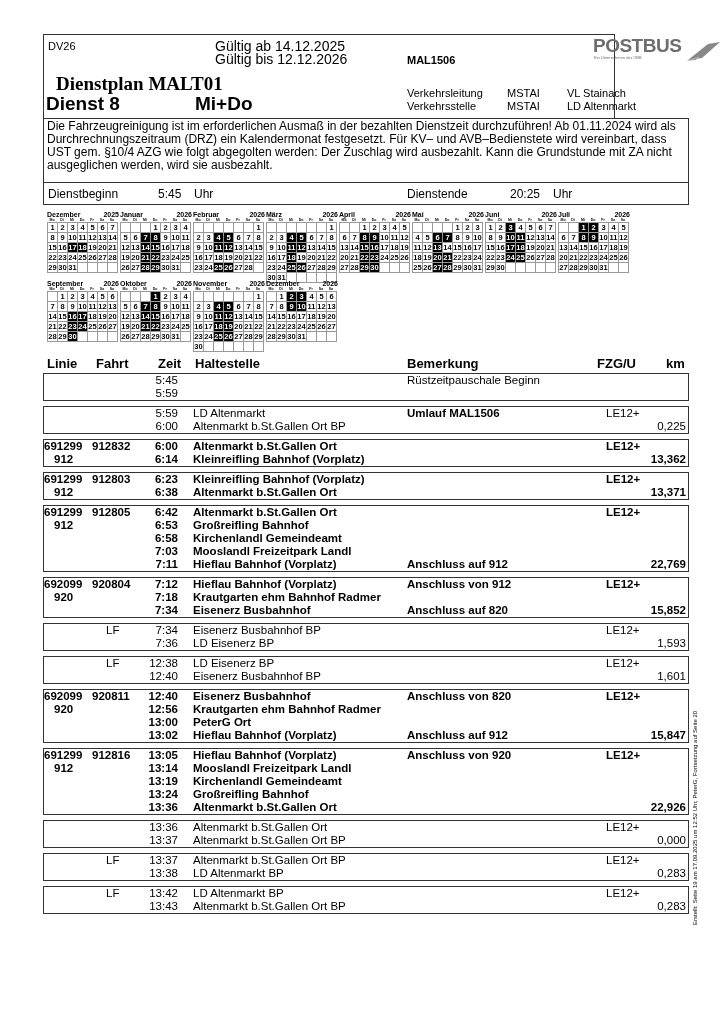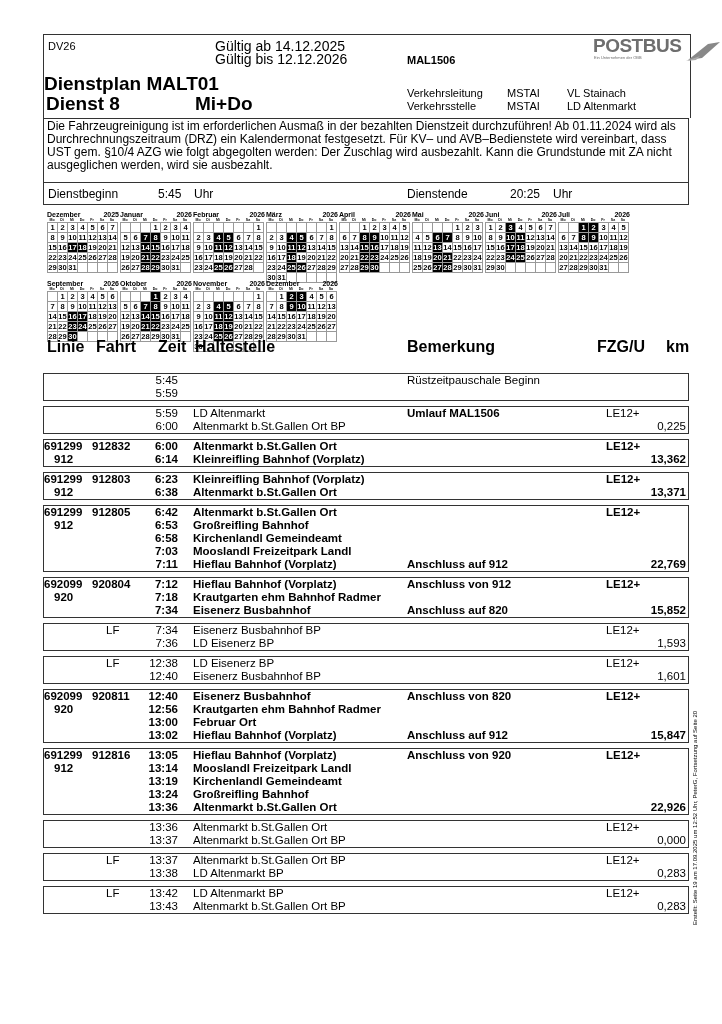--- a/index.html
+++ b/index.html
@@ -1,24 +1,24 @@
 <!DOCTYPE html>
 <html><head>
 <meta charset="utf-8">
 <style>
   * { box-sizing: border-box; margin: 0; padding: 0; }
   html, body { width: 722px; height: 1024px; background: #fff; overflow: hidden; }
   body { font-family: "Liberation Sans", sans-serif; color: #000; position: relative; }
 
-  .header-box { position: absolute; left: 43px; top: 34px; width: 648px; height: 84px; border: 1px solid #333; border-bottom: none; }
+  .header-box { position: absolute; left: 43px; top: 34px; width: 572px; height: 84px; border: 1px solid #333; border-bottom: none; }
   .hb { position: absolute; white-space: nowrap; }
   .dv { left: 4px; top: 5px; font-size: 11px; }
   .gueltig { left: 164px; top: 5px; font-size: 14px; line-height: 13px; margin-left: 7px; }
   .circuit { left: 363px; top: 19px; font-size: 11px; font-weight: bold; }
-  .title1 { left: 0; top: 38px; font-size: 19px; font-weight: bold; }
+  .title1 { left: 12px; top: 38px; font-size: 19px; font-weight: bold; font-family: Liberation Serif, serif; }
   .title2 { left: 2px; top: 58px; font-size: 19px; font-weight: bold; }
   .title2 .days { position: absolute; left: 149px; top: 0; }
   .vk { left: 363px; top: 52px; font-size: 11px; line-height: 13px; }
   .vk .row { display: flex; }
   .vk .c1 { width: 100px; }
   .vk .c2 { width: 48px; text-align: left; margin-right: 12px; }
 
   .logo { position: absolute; left: 512px; top: 0px; width: 132px; height: 30px; margin-left: 36px; }
   .logo .word { position: absolute; left: 1px; top: 0px; font-size: 19px; font-weight: bold; color: #6e6e6e; letter-spacing: -0.5px; }
   .logo .tag { position: absolute; left: 2px; top: 20px; font-size: 4px; color: #6e6e6e; }
@@ -31,21 +31,21 @@
   .cal-wrap { position: absolute; left: 47px; top: 211px; }
   .month { position: absolute; width: 72px; }
   .mhead { position: relative; height: 7px; font-size: 7px; font-weight: bold; line-height: 7px; }
   .mhead .yr { position: absolute; right: 0; top: 0; }
   .wd { display: flex; height: 4px; font-size: 3.5px; font-weight: bold; line-height: 4px; }
   .wd span { width: 10px; text-align: center; }
   .grid { display: grid; grid-template-columns: repeat(7, 10px); grid-auto-rows: 10px; border-left: 1px solid #999; border-top: 1px solid #999; width: 71px; }
   .cell { border-right: 1px solid #999; border-bottom: 1px solid #999; font-size: 7.5px; font-weight: bold; text-align: center; line-height: 9px; }
   .cell.on { background: #000; color: #fff; }
 
-  .th { position: absolute; top: 338px; font-size: 16px; font-weight: bold; }
+  .th { position: absolute; top: 356px; font-size: 13px; font-weight: bold; }
   .tbox { position: absolute; left: 43px; width: 646px; border: 1px solid #333; }
   .trow { position: relative; height: 13px; font-size: 11.5px; line-height: 13px; }
   .trow span { position: absolute; white-space: nowrap; }
   .bold { font-weight: bold; }
   .c-linie { left: 0px; }
   .c-linie2 { left: 10px; }
   .c-fahrt { left: 48px; }
   .c-lf { left: 62px; }
   .c-zeit { right: 510px; text-align: right; }
   .c-halt { left: 149px; }
@@ -853,21 +853,21 @@
         <span class="c-halt bold">Eisenerz Busbahnhof</span>
         <span class="c-bem bold">Anschluss von 820</span>
       </div>
       <div class="trow">
         <span class="c-linie2 bold">920</span>
         <span class="c-zeit bold">12:56</span>
         <span class="c-halt bold">Krautgarten ehm Bahnhof Radmer</span>
       </div>
       <div class="trow">
         <span class="c-zeit bold">13:00</span>
-        <span class="c-halt bold">Februar Ort</span>
+        <span class="c-halt bold">PeterG Ort</span>
       </div>
       <div class="trow">
         <span class="c-zeit bold">13:02</span>
         <span class="c-halt bold">Hieflau Bahnhof (Vorplatz)</span>
         <span class="c-bem bold">Anschluss auf 912</span>
         <span class="c-km bold">15,847</span>
       </div>
     </div>
     <div class="tbox" style="top: 748px;">
       <div class="trow">

